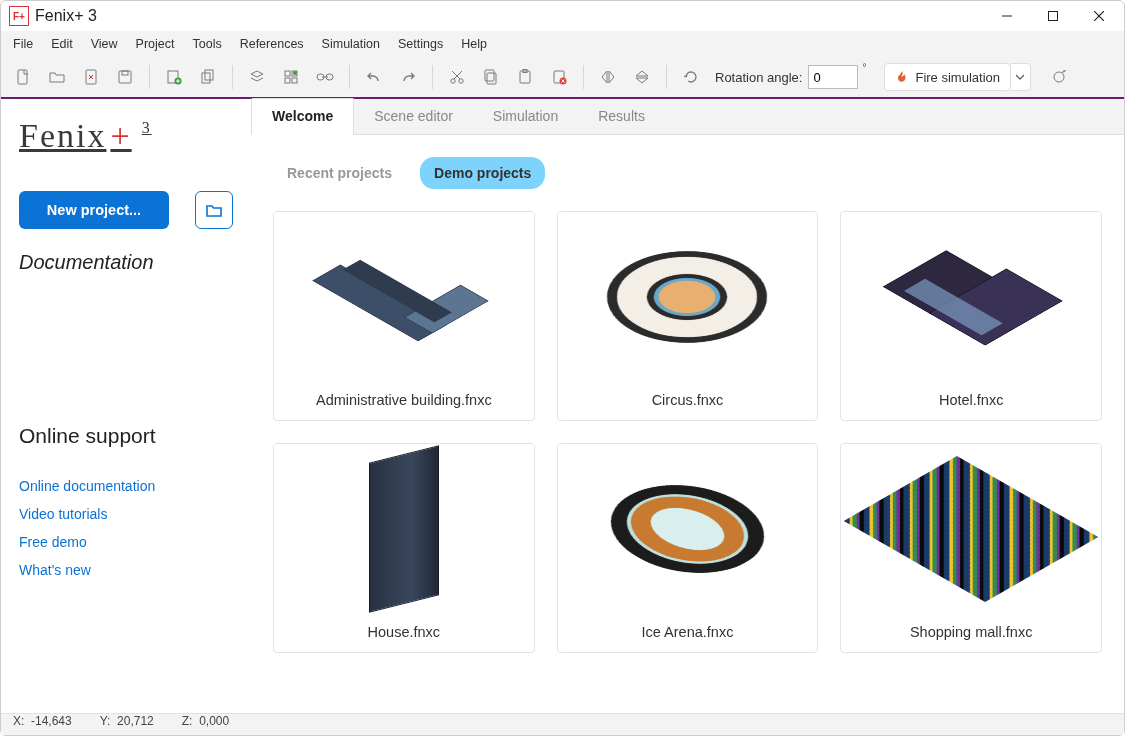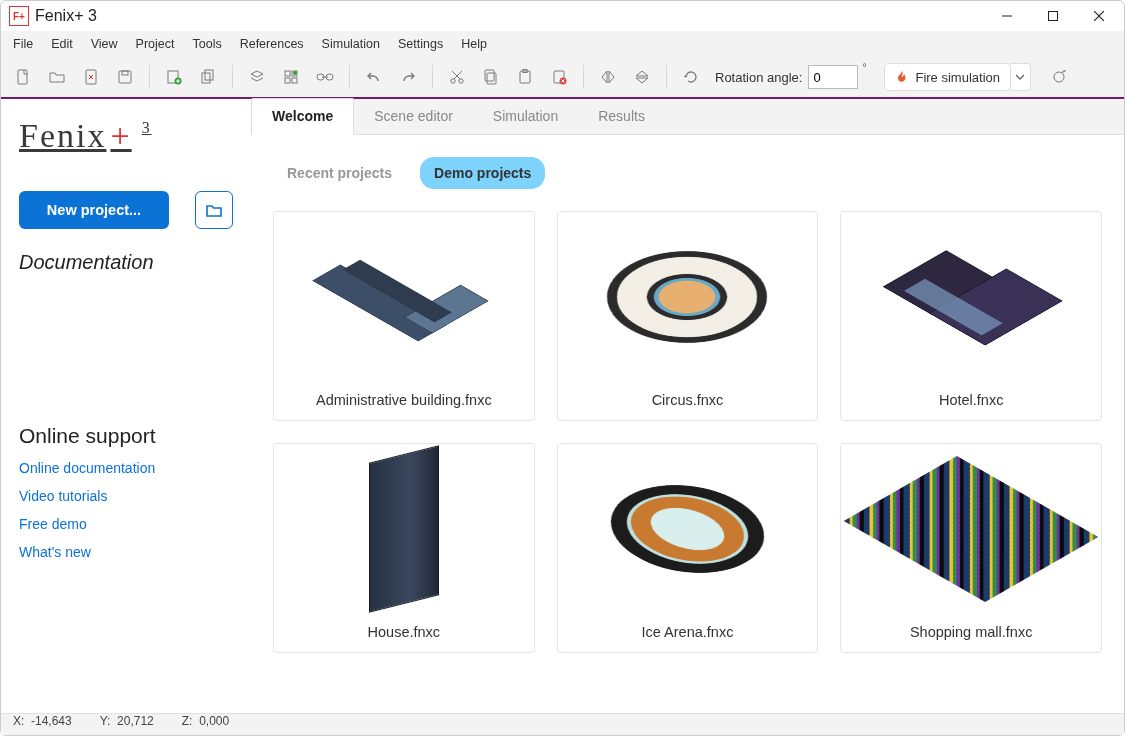--- a/index.html
+++ b/index.html
@@ -29,21 +29,21 @@
   .sidebar { width: 250px; padding: 18px 18px 10px 18px; display:flex; flex-direction:column; }
   .logo { font-family: Georgia, 'Times New Roman', serif; font-size: 34px; font-weight: 300; color:#3a3a3a; letter-spacing: 2px; display:flex; align-items:flex-start;text-decoration:underline;}
   .logo .plus { color:#d33; font-weight:400; margin: 0 4px;}
   .logo .sup3 { font-size: 16px; position:relative; top: 2px; margin-left:6px; color:#3a3a3a;}
   .btnrow { display:flex; gap:26px; margin-top: 36px; justify-content: flex-end;}
   .newproj { flex:1; background:#0b72d6; color:#fff; border:none; border-radius:6px; height:38px; font-size:14.5px; font-weight:600; cursor:pointer;}
   .openproj { width:38px; height:38px; border:1.5px solid #0b72d6; border-radius:6px; background:#fff; display:inline-flex; align-items:center; justify-content:center; color:#0b72d6;}
   .side-head { font-size: 20px; color:#222; margin-top: 22px; font-weight:400;font-style:italic;}
   .side-gap { flex: 0 0 140px; }
   .side-head2 { font-size: 21px; color:#222; margin-top: 10px; font-weight:400;}
-  .linklist { margin-top: 12px; display:flex; flex-direction:column; gap: 12px;}
+  .linklist { margin-top: 30px; display:flex; flex-direction:column; gap: 12px;}
   .linklist a { color:#0b72d6; font-size:14px; text-decoration:none;}
   
   .main { flex:1; display:flex; flex-direction:column; min-width:0;}
   .tabs { height: 36px; background:#f3f3f3; display:flex; align-items:flex-end; padding-left:0; border-bottom:1px solid #ddd;}
   .tabs .tab { padding: 9px 20px 10px 20px; font-size: 14px; color:#888; cursor:pointer;}
   .tabs .tab.active { background:#fff; color:#222; font-weight:600; border:1px solid #ddd; border-bottom:1px solid #fff; border-radius: 2px 2px 0 0; position:relative; top:1px;}
   .page { flex:1; overflow:auto; padding: 22px 22px 10px 22px;}
   .subtabs { display:flex; gap: 14px; align-items:center;}
   .subtab { font-size:14px; font-weight:600; color:#999; padding:8px 14px; border-radius:14px; cursor:pointer;}
   .subtab.active { background:#7dd3fc; color:#333;}

